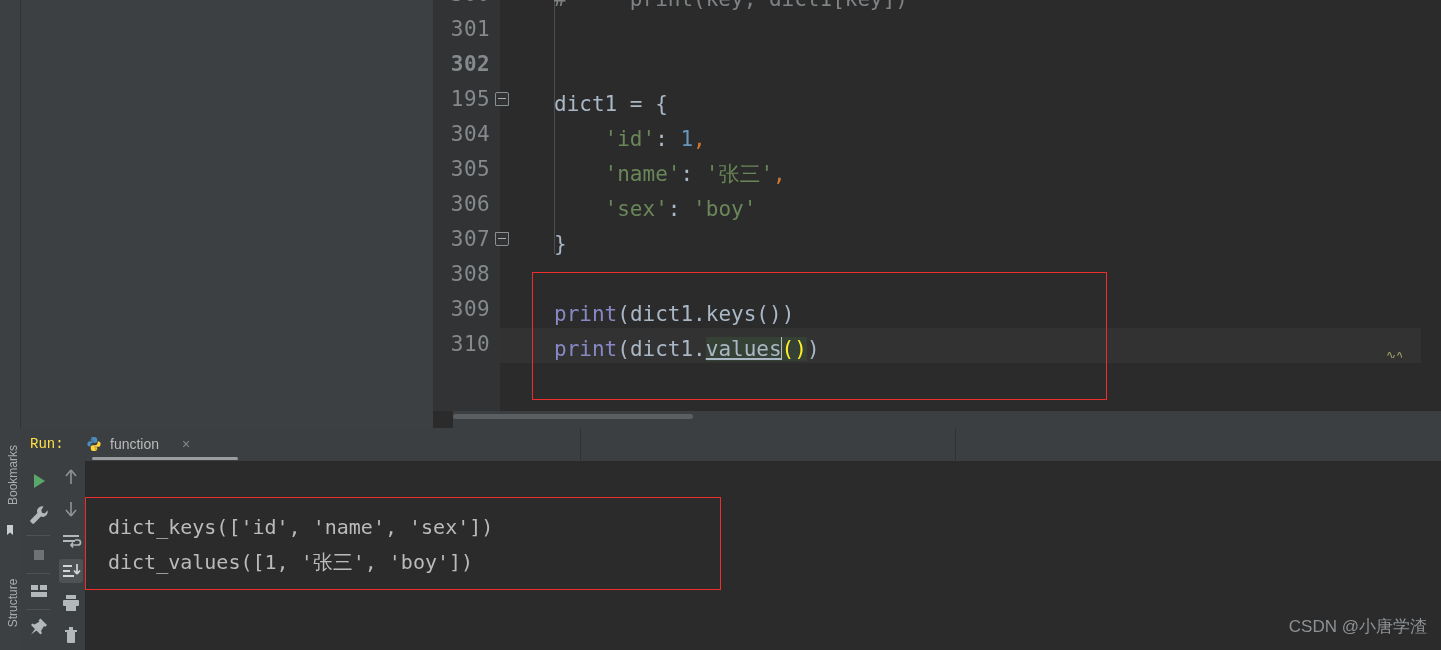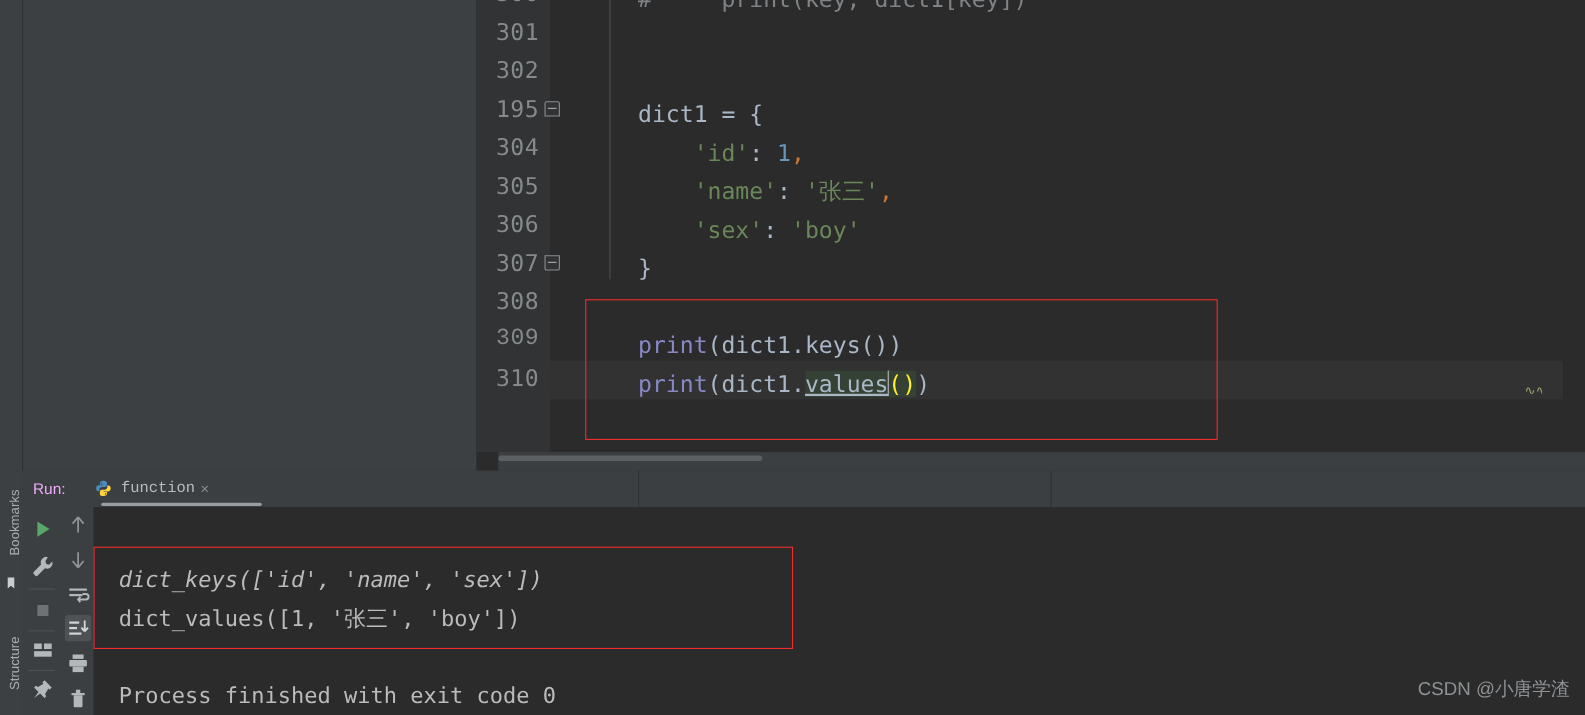--- a/index.html
+++ b/index.html
@@ -96,21 +96,20 @@
     width: 921px; height: 411px;
     font-family: "DejaVu Sans Mono", monospace;
     font-size: 21px;
     white-space: pre;
   }
   .cl {
     position: absolute;
     left: 54px;
     height: 35px;
     line-height: 35px;
-    margin-left: 26px;
   }
   .tok-com { color: #7f8386; }
   .tok-kw  { color: #cc7832; }
   .tok-var { color: #a9b7c6; }
   .tok-str { color: #6a8759; }
   .tok-num { color: #6897bb; }
   .tok-punct { color: #a9b7c6; }
   .tok-fn  { color: #8888c6; }
   .tok-ident { color: #a9b7c6; }
   .hl-ident {
@@ -212,23 +211,23 @@
   
   #run-header {
     position: absolute;
     left: 20px; top: 0;
     width: 1421px; height: 33px;
     background: #3c3f41;
   }
   #run-label {
     position: absolute;
     left: 10px; top: 8px;
-    color: #f0abfc;
+    color: #fde047;
     font-size: 14px;
-    font-family: Liberation Sans, sans-serif;
+    font-family: Liberation Mono, monospace;
   }
   #run-tab {
     position: absolute;
     left: 66px; top: 0;
     width: 160px; height: 33px;
   }
   #run-tab-underline {
     position: absolute;
     left: 72px; top: 29px;
     width: 146px; height: 3px;
@@ -238,21 +237,21 @@
   #py-icon {
     position: absolute;
     left: 0px; top: 8px;
     width: 16px; height: 16px;
   }
   #run-tab-label {
     position: absolute;
     left: 24px; top: 8px;
     color: #bbbbbb;
     font-size: 14px;
-    font-family: Liberation Mono, monospace;
+    font-family: Liberation Sans, sans-serif;
   }
   #run-tab-close {
     position: absolute;
     left: 96px; top: 8px;
     color: #86898c;
     font-size: 14px;
     font-family: "Liberation Sans", sans-serif;
   }
   .header-divider {
     position: absolute;
@@ -332,28 +331,28 @@
 <div id="ide">
 
   <div id="left-panel">
     <div id="left-panel-divider"></div>
   </div>
 
   <div id="editor">
     <div id="gutter">
       <div class="lineno" style="top:-18px;">300</div>
       <div class="lineno" style="top:17px;">301</div>
-      <div class="lineno" style="top:52px;">302</div>
+      <div class="lineno" style="top:52px;font-weight:bold;">302</div>
       <div class="lineno" style="top:87px;">195</div>
       <div class="lineno" style="top:122px;">304</div>
       <div class="lineno" style="top:157px;">305</div>
       <div class="lineno" style="top:192px;">306</div>
       <div class="lineno" style="top:227px;">307</div>
       <div class="lineno" style="top:262px;">308</div>
-      <div class="lineno" style="top:297px;font-family:Liberation Mono, monospace;">309</div>
+      <div class="lineno" style="top:297px;">309</div>
       <div class="lineno" style="top:332px;">310</div>
     </div>
 
     <div class="fold plus-top" style="top:92px;"></div>
     <div class="fold minus-bot" style="top:232px;"></div>
 
     <div id="current-line"></div>
     <div id="indent-guide"></div>
 
     <div id="code">
@@ -460,22 +459,21 @@
       <rect x="7" y="15" width="10" height="5" fill="#b3b8bb"></rect>
     </svg>
     <svg class="tb-btn" style="top:162px;" viewBox="0 0 24 24">
       <rect x="6" y="7" width="12" height="2" fill="#b3b8bb"></rect>
       <path d="M8 9 h8 v10 a1 1 0 0 1 -1 1 h-6 a1 1 0 0 1 -1 -1 z" fill="#b3b8bb"></path>
       <rect x="10" y="4" width="4" height="3" fill="#b3b8bb"></rect>
     </svg>
   </div>
 
   <div id="console">
-    <div class="conline" style="top:49px;font-style:italic;">dict_keys(['id', 'name', 'sex'])</div>
+    <div class="conline" style="top:49px;">dict_keys(['id', 'name', 'sex'])</div>
     <div class="conline" style="top:84px;">dict_values([1, '张三', 'boy'])</div>
     <div class="conline" style="top:119px;"></div>
-    <div class="conline" style="top:154px;">Process finished with exit code 0</div>
   </div>
 
   <div id="watermark">CSDN @小唐学渣</div>
 </div>
 
 <div class="redbox" id="redbox-console"></div>
 
 </body></html>

